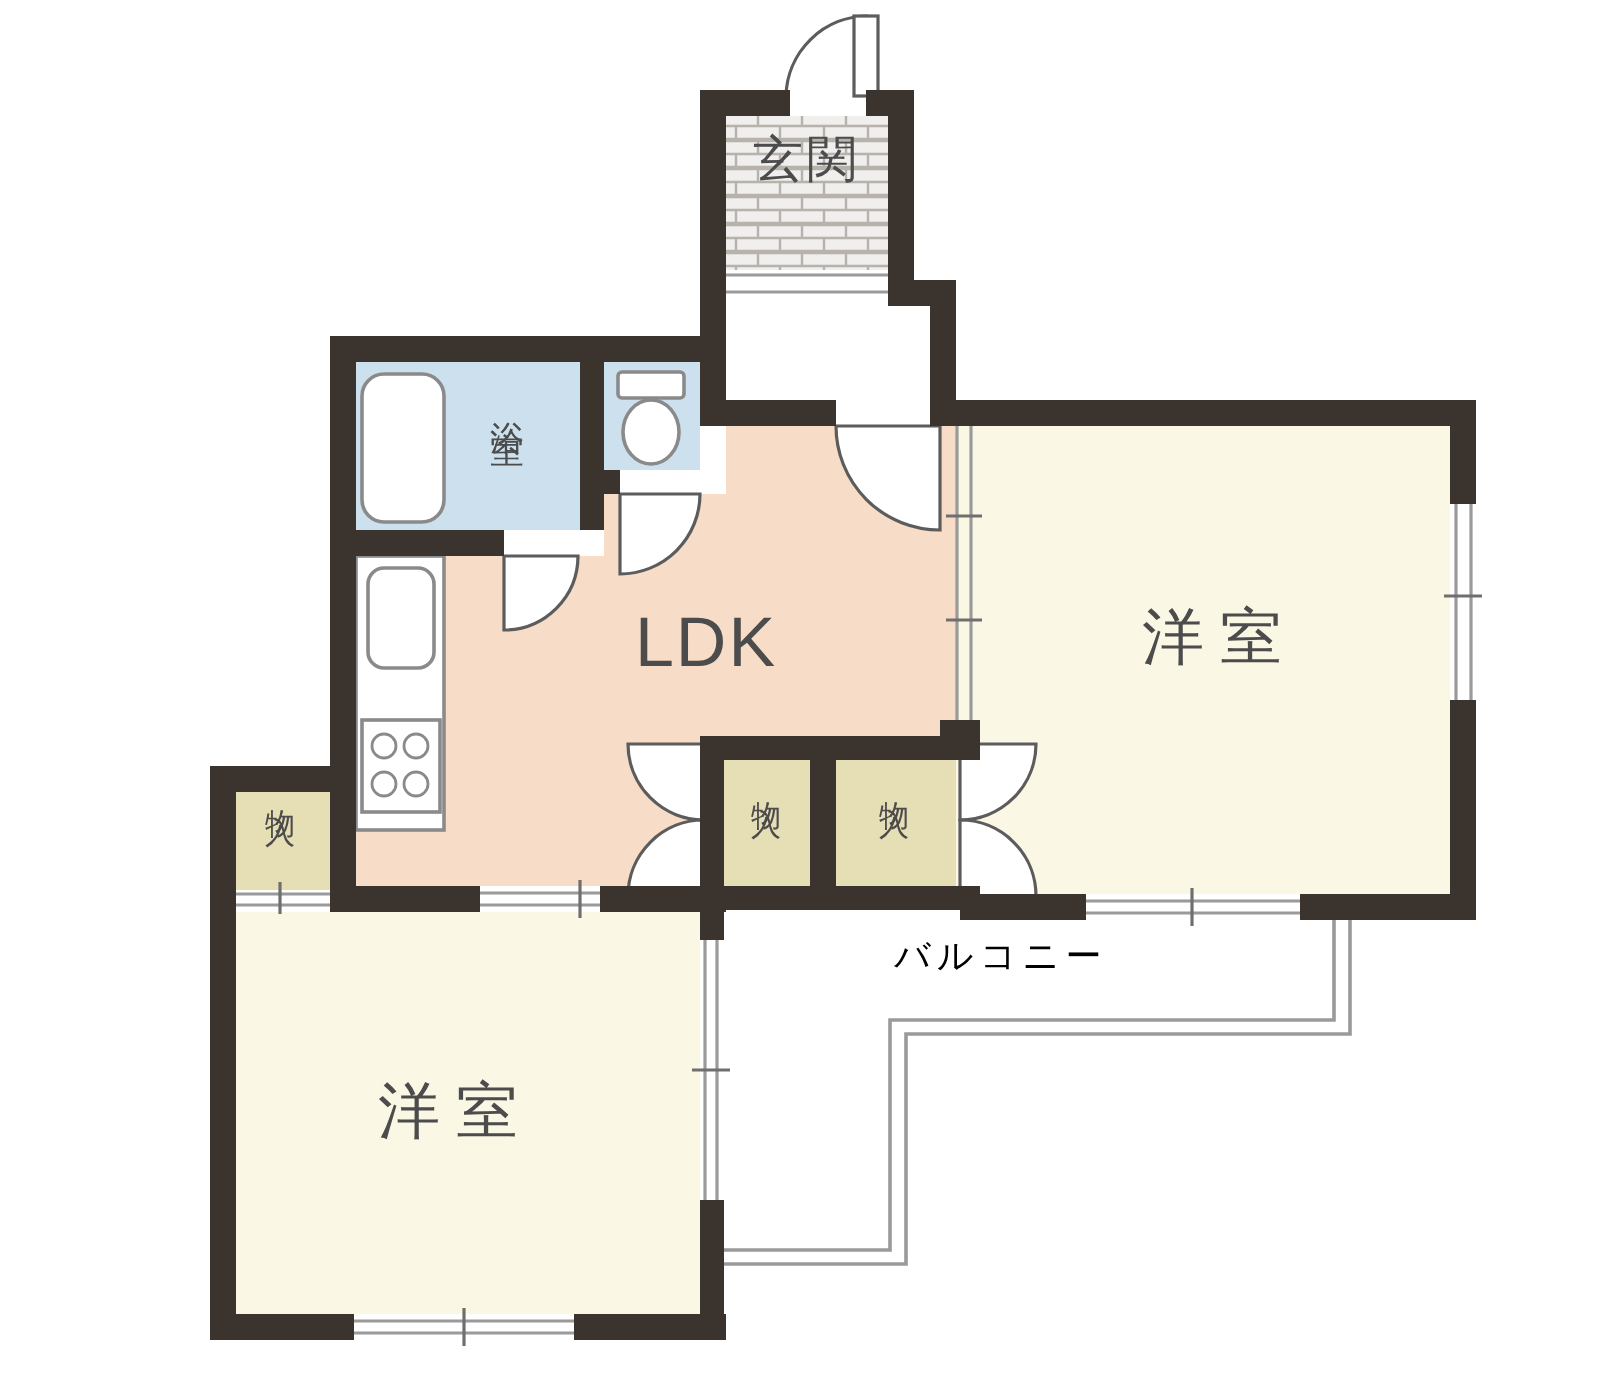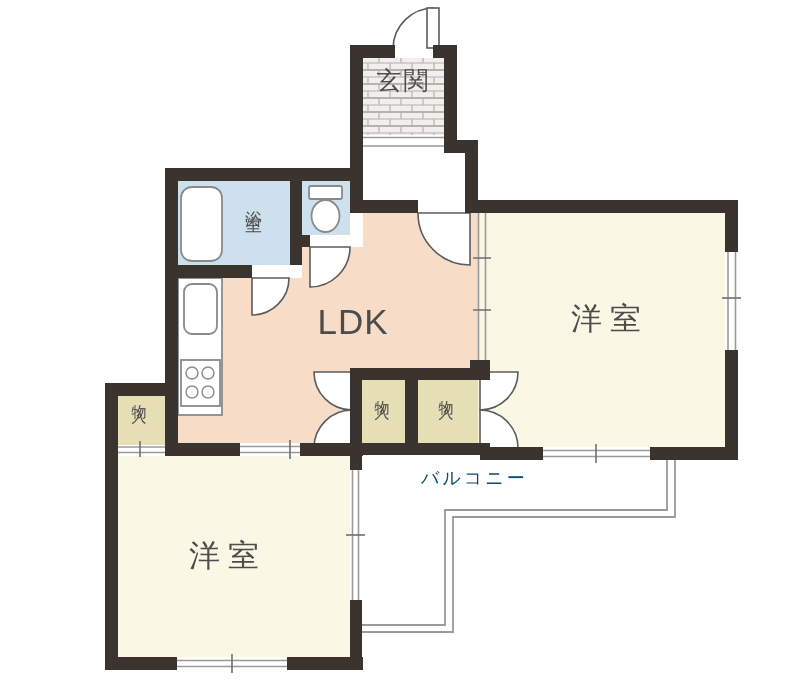--- a/index.html
+++ b/index.html
@@ -209,15 +209,15 @@
 <div class="label center" style="left:545px; top:303px; width:130px; font-size:31px; letter-spacing:8px;">洋室</div>
 
 <div class="label center" style="left:163px; top:540px; width:130px; font-size:31px; letter-spacing:8px;">洋室</div>
 
 <div class="label v-label" style="left:375px; top:389px; font-size:15px; letter-spacing:3px;">物入</div>
 
 <div class="label v-label" style="left:439px; top:389px; font-size:15px; letter-spacing:3px;">物入</div>
 
 <div class="label v-label" style="left:132px; top:393px; font-size:15px; letter-spacing:3px;">物入</div>
 
-<div class="label" style="left:421px; top:469px; font-size:18px; letter-spacing:3px; color:#0c4a6e;">バルコニー</div>
+<div class="label" style="left:447px; top:469px; font-size:18px; letter-spacing:3px; color:#000000;">バルコニー</div>
 
 </div>
 
 </body></html>

